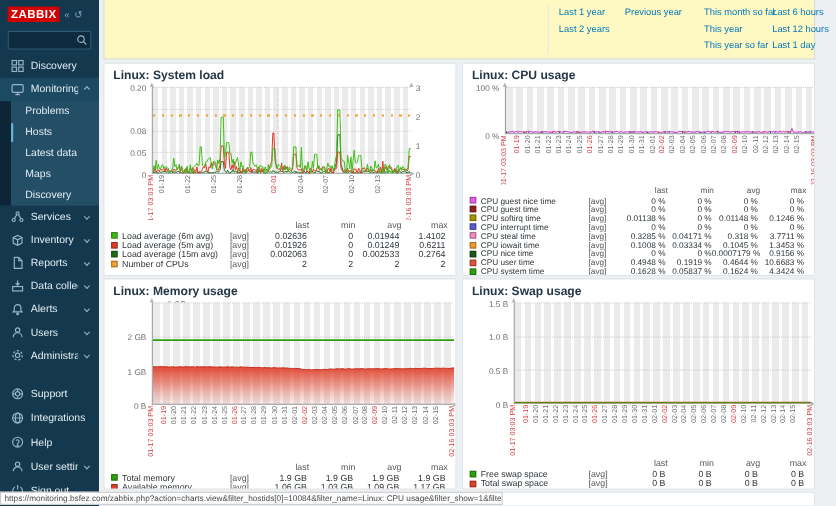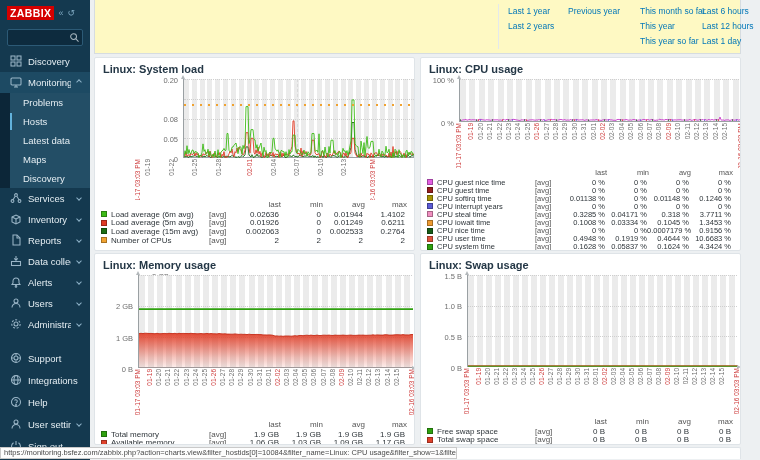--- a/index.html
+++ b/index.html
@@ -248,21 +248,21 @@
         <span class="tlink" style="left: 545px; top: 21px;">This year</span>
         <span class="tlink" style="left: 545px; top: 36px;">This year so far</span>
         <span class="tlink" style="left: 607px; top: 6px;">Last 6 hours</span>
         <span class="tlink" style="left: 607px; top: 21px;">Last 12 hours</span>
         <span class="tlink" style="left: 607px; top: 36px;">Last 1 day</span>
       </div>
   </div>
   <div id="charts-grid">
       <div class="panel chart-panel" style="height: 194px;">
         <div class="chart-title">Linux: System load</div>
-        <div class="plot-zone" style="height: 79px; margin-left: 45px;">
+        <div class="plot-zone" style="height: 79px;">
           <span class="ylab" style="left: 0px; width: 38px; top: -3.5px;">0.20</span>
           <span class="ylab" style="left: 0px; width: 38px; top: 16.25px; padding-left: 44px;">0.15</span>
           <span class="ylab" style="left: 0px; width: 38px; top: 36px;">0.08</span>
           <span class="ylab" style="left: 0px; width: 38px; top: 55.75px;">0.05</span>
           <span class="ylab" style="left: 0px; width: 38px; top: 75.5px;">0</span>
           <span class="ylab right" style="left: 283px; top: -3.5px;">3</span>
           <span class="ylab right" style="left: 283px; top: 22.8307px;">2</span>
           <span class="ylab right" style="left: 283px; top: 49.1693px;">1</span>
           <span class="ylab right" style="left: 283px; top: 75.5px;">0</span>
           <div class="plot-area" style="left: 43px; width: 235px; height: 79px; background: repeating-linear-gradient(90deg, rgb(235, 235, 235) 0px, rgb(235, 235, 235) 5px, rgb(255, 255, 255) 5px, rgb(255, 255, 255) 7.83px);">
@@ -419,21 +419,21 @@
             <span class="sw" style="background:#a59405"></span>
             <span class="lname">CPU softirq time</span>
             <span class="lfunc">[avg]</span>
             <span class="lval">0.01138 %</span>
             <span class="lval">0 %</span>
             <span class="lval">0.01148 %</span>
             <span class="lval">0.1246 %</span>
           </div>
           <div class="lrow">
             <span class="sw" style="background:#5b5bd6"></span>
-            <span class="lname">CPU interrupt years</span>
+            <span class="lname">CPU interrupt time</span>
             <span class="lfunc">[avg]</span>
             <span class="lval">0 %</span>
             <span class="lval">0 %</span>
             <span class="lval">0 %</span>
             <span class="lval">0 %</span>
           </div>
           <div class="lrow">
             <span class="sw" style="background:#f08fc0"></span>
             <span class="lname">CPU steal time</span>
             <span class="lfunc">[avg]</span>

